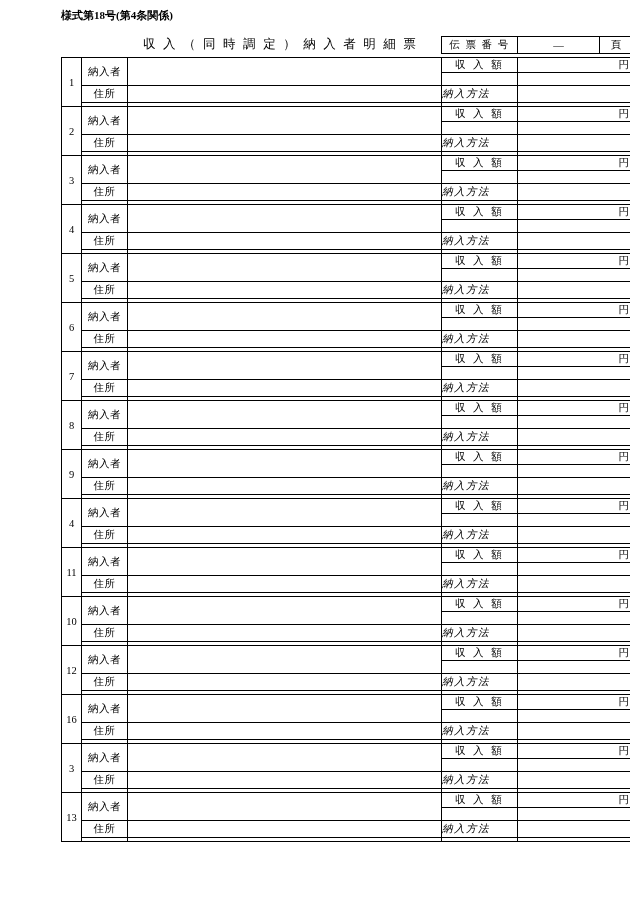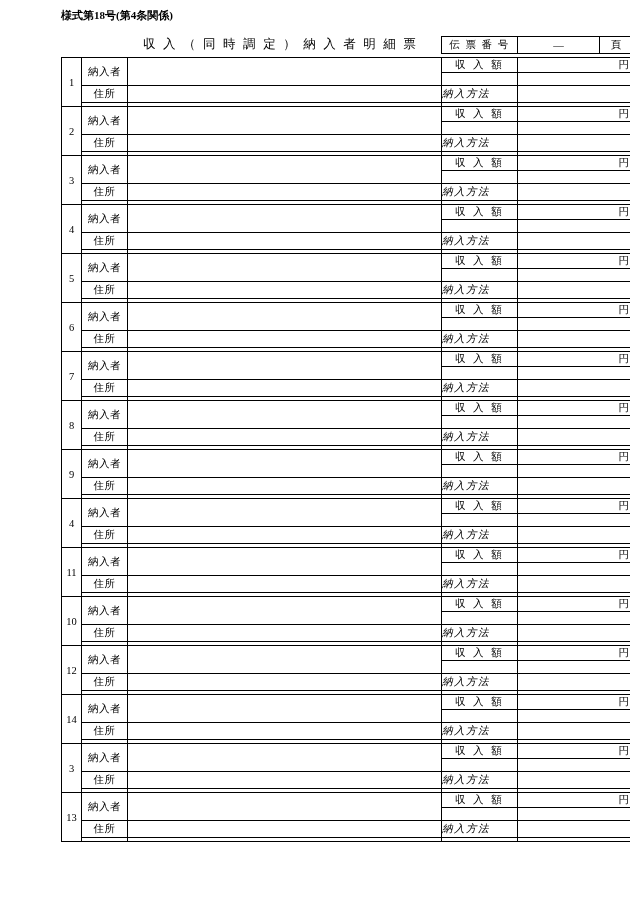--- a/index.html
+++ b/index.html
@@ -489,21 +489,21 @@
           <td class="lbl-method">納入方法</td>
           <td class="val-method outer-right"></td>
         </tr>
         <tr>
           <td style="height:4px;border-top:none;"></td>
           <td style="height:4px;border-top:none;" class="blank"></td>
           <td style="height:4px;border-top:none;"></td>
           <td style="height:4px;border-top:none;" class="outer-right"></td>
         </tr>
         <tr class="group-top">
-          <td class="rowno outer-left" rowspan="4">14</td>
+          <td class="rowno outer-left" rowspan="4">16</td>
           <td class="lbl-nonin" rowspan="2">納入者</td>
           <td class="blank" rowspan="2"></td>
           <td class="lbl-amount">収 入 額</td>
           <td class="val-amount outer-right">
             <span class="yen">円</span>
           </td>
         </tr>
         <tr>
           <td class="amount-blank"></td>
           <td class="amount-blank outer-right"></td>

